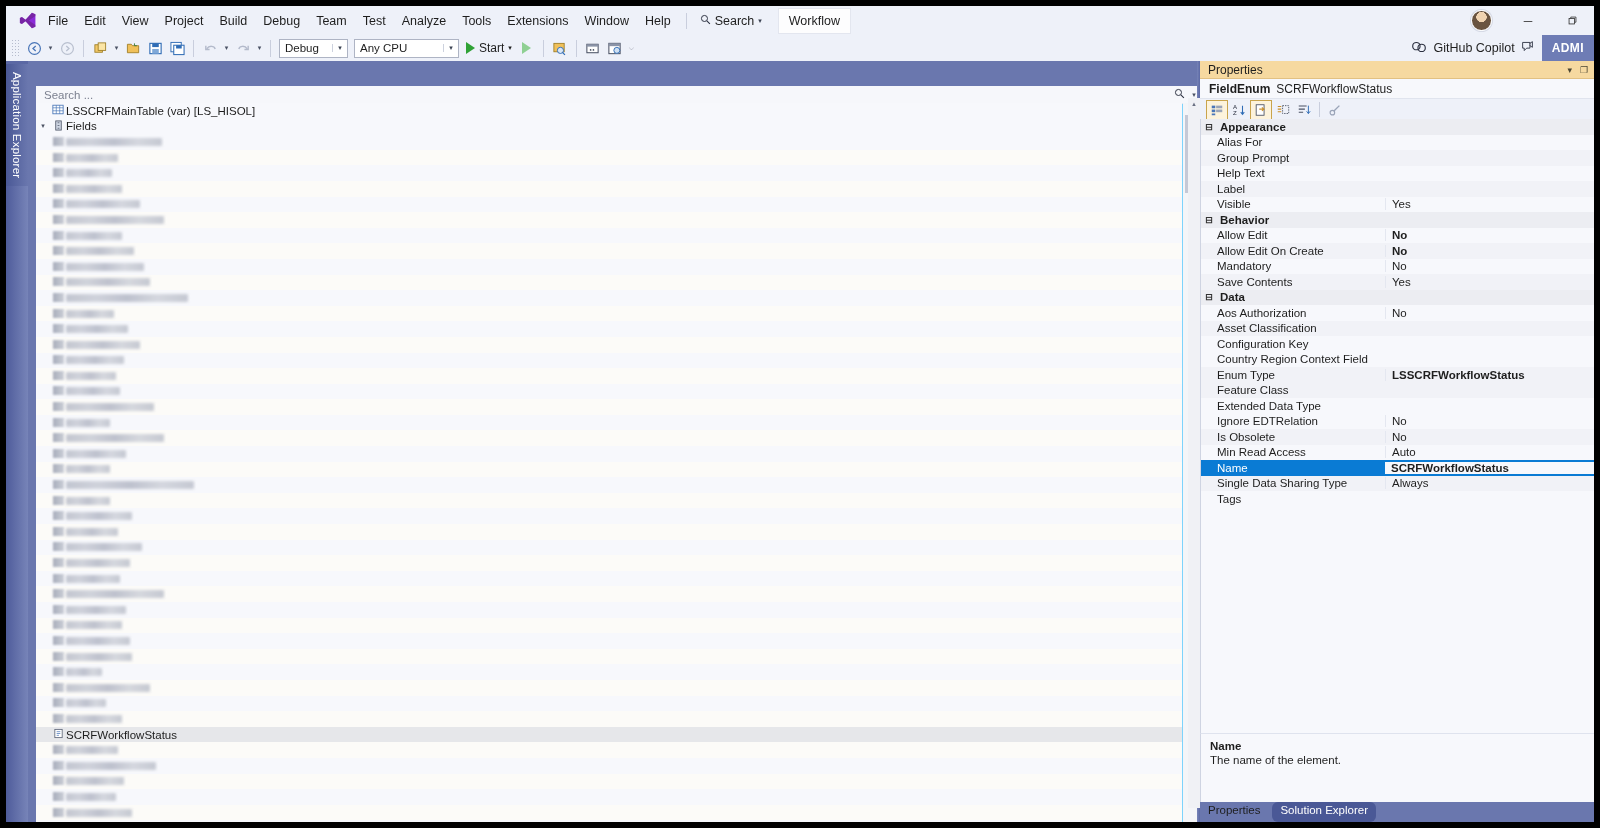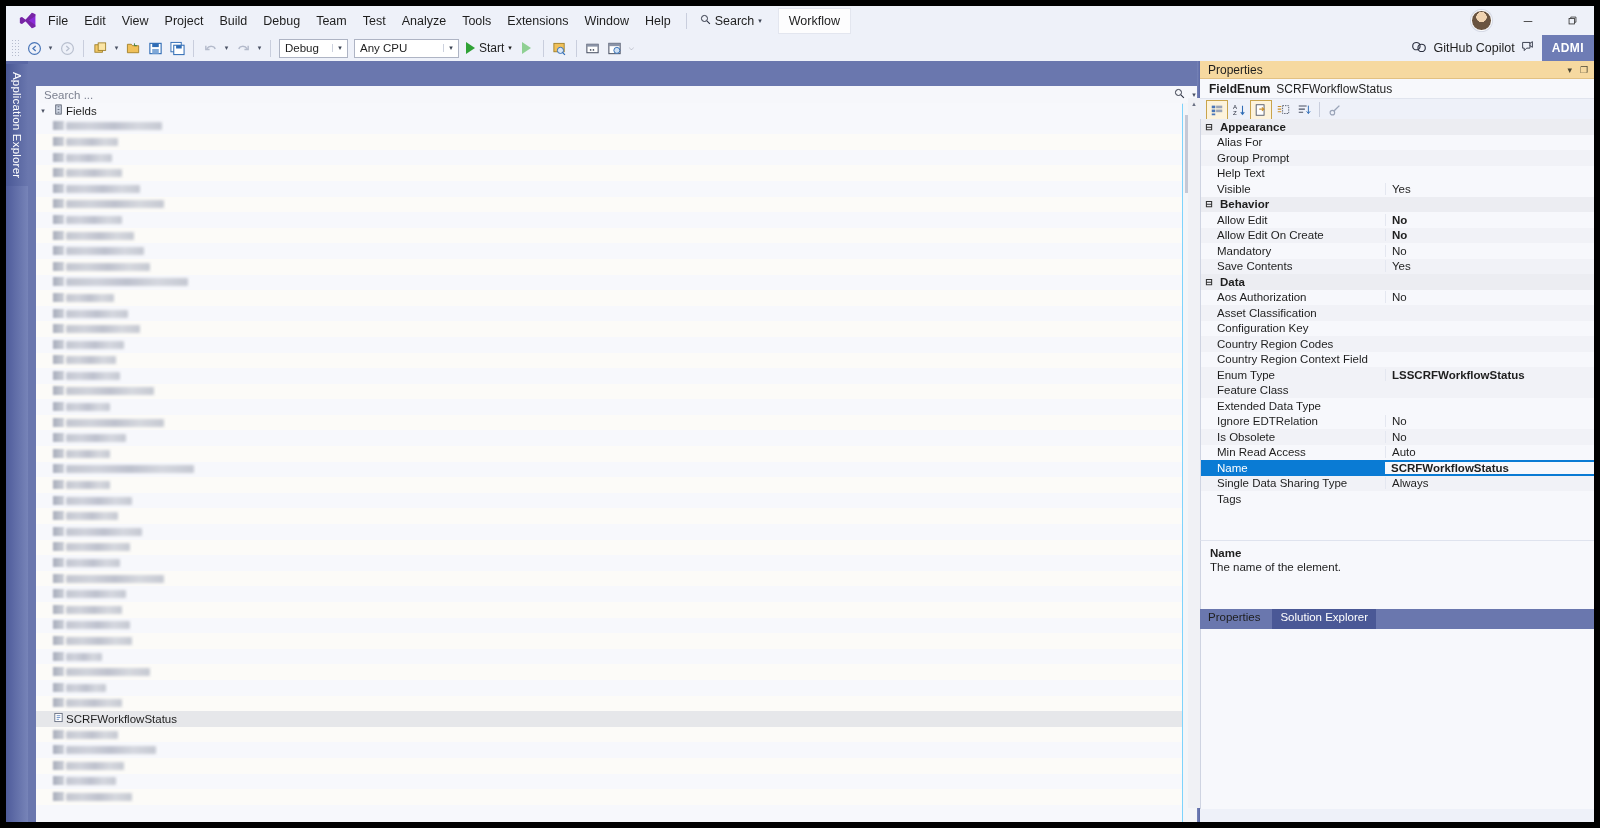--- a/index.html
+++ b/index.html
@@ -223,21 +223,21 @@
     width: 13px; height: 78px; background: #c5c9d6;
   }
   .vscroll-left .arr {
     height: 14px; display: flex; align-items: center;
     justify-content: center; font-size: 7px; color: #6a7082;
   }
 
   
   .props {
     position: absolute; left: 1194px; top: 55px;
-    width: 394px; height: 568px;
+    width: 394px; height: 761px;
     background: #eef1f9;
   }
   .props-title {
     height: 17px; background: #f6d9a0;
     display: flex; align-items: center;
     padding-left: 8px; font-size: 12px; color: #1e1e1e;
     border-bottom: 1px solid #e2c183;
   }
   .props-title .tools {
     margin-left: auto; display: flex; align-items: center;
@@ -308,21 +308,21 @@
     position: absolute; left: 0; bottom: 0;
     width: 394px; height: 20px;
     background: #6a77ae;
     display: flex; align-items: flex-start;
     overflow: hidden;
   }
   .btab {
     font-size: 11.5px; color: #1e1e1e; padding: 2px 8px 0 8px;
     height: 18px; white-space: nowrap;
   }
-  .btab.active { background: #4a5896; color: #fff; margin-left: 4px; }
+  .btab.active { background: #4a5896; color: #fff; margin-left: 4px; border-radius: 6px; }
 
   .props-scroll {
     position: absolute; left: -12px; top: 37px;
     width: 12px; height: 710px; background: #f0f1f5;
   }
   .props-scroll .arr {
     height: 12px; display: flex; align-items: center;
     justify-content: center; font-size: 6px; color: #6a7082;
   }
   .props-edge {
@@ -532,20 +532,28 @@
           <svg width="11" height="11" viewBox="0 0 16 16">
               <circle cx="6.5" cy="6.5" r="4.4" fill="none" stroke="#2b3040" stroke-width="1.4"></circle>
               <path d="M10 10l4.4 4.4" stroke="#2b3040" stroke-width="1.6" fill="none"></path>
             </svg>
         </span>
         <span class="sarrow">▾</span>
       </div>
 
       <div class="tree" id="tree">
           <div class="trow">
+            <span class="tw"></span>
+            <span class="ticon"><svg width="12" height="11" viewBox="0 0 14 12">
+                <rect x="1" y="1" width="12" height="10" fill="#fff" stroke="#4a76b8" stroke-width="1"></rect>
+                <path d="M1 4h12M1 7.5h12M5 1v10M9 1v10" stroke="#4a76b8" stroke-width=".8"></path>
+              </svg></span>
+            <span>LSSCRFMainTable (var) [LS_HISOL]</span>
+          </div>
+          <div class="trow">
             <span class="tw">▾</span>
             <span class="ticon"><svg width="11" height="11" viewBox="0 0 12 12">
                 <rect x="3" y="1" width="6" height="10" fill="#cfd6e3" stroke="#4a5264" stroke-width=".9"></rect>
                 <path d="M5 3h2M5 6h2M5 9h2" stroke="#4a5264" stroke-width=".8"></path>
               </svg></span>
             <span>Fields</span>
           </div>
           <div class="trow">
             <span class="tw"></span>
             <span class="ticon"><span class="blur-ic"></span></span>
@@ -854,20 +862,24 @@
           <span class="gval"></span>
         </div>
         <div class="grow indent alt">
           <span class="gname">Group Prompt</span>
           <span class="gval"></span>
         </div>
         <div class="grow indent">
           <span class="gname">Help Text</span>
           <span class="gval"></span>
         </div>
+        <div class="grow indent alt">
+          <span class="gname">Label</span>
+          <span class="gval"></span>
+        </div>
         <div class="grow indent">
           <span class="gname">Visible</span>
           <span class="gval">Yes</span>
         </div>
         <div class="grow grp">
           <span class="exp">⊟</span>
           <span class="gname">Behavior</span>
         </div>
         <div class="grow indent">
           <span class="gname">Allow Edit</span>
@@ -894,24 +906,20 @@
           <span class="gval">No</span>
         </div>
         <div class="grow indent alt">
           <span class="gname">Asset Classification</span>
           <span class="gval"></span>
         </div>
         <div class="grow indent">
           <span class="gname">Configuration Key</span>
           <span class="gval"></span>
         </div>
-        <div class="grow indent alt">
-          <span class="gname">Country Region Codes</span>
-          <span class="gval"></span>
-        </div>
         <div class="grow indent">
           <span class="gname">Country Region Context Field</span>
           <span class="gval"></span>
         </div>
         <div class="grow indent alt">
           <span class="gname">Enum Type</span>
           <span class="gval bold">LSSCRFWorkflowStatus</span>
         </div>
         <div class="grow indent alt">
           <span class="gname">Feature Class</span>

